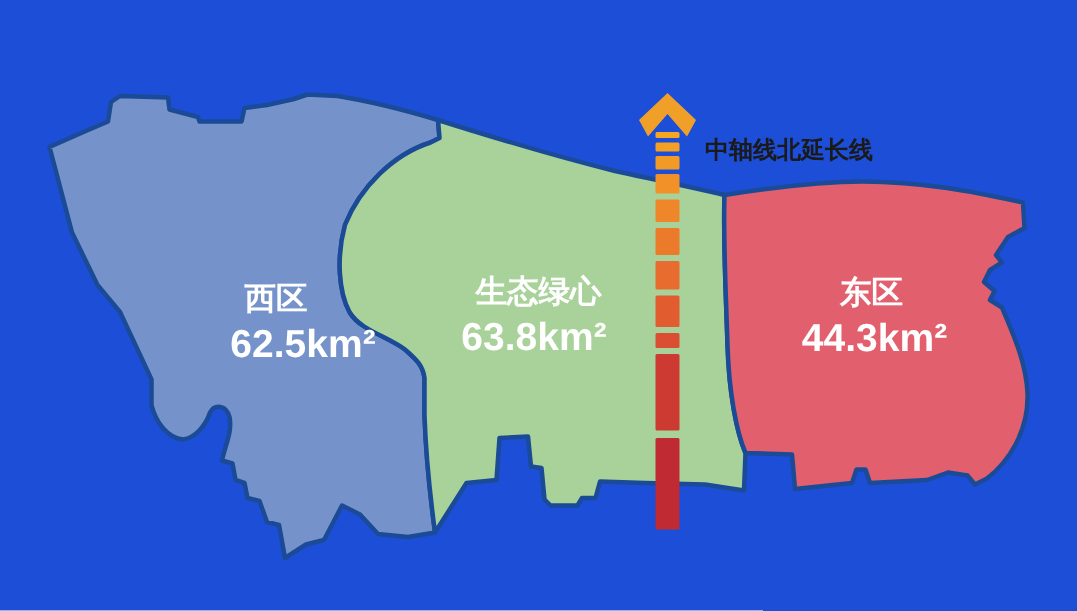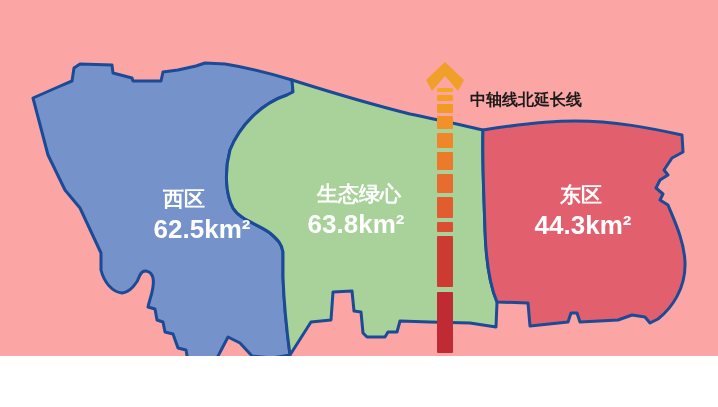--- a/index.html
+++ b/index.html
@@ -1,19 +1,19 @@
 <!DOCTYPE html>
 <html><head>
 <meta charset="utf-8">
 <style>
   html,body{margin:0;padding:0;background:#fff;}
   .stage{
     position:relative;
-    width:718px;height:356px;
-    background:#fca5a5;
+    width:718px;height:407px;
+    background:#1d4ed8;
     overflow:hidden;
     font-family:"Liberation Sans","DejaVu Sans",sans-serif;
   }
   svg{position:absolute;top:0;left:0;}
   .region{stroke:#1b4b96;stroke-width:3;stroke-linejoin:round;}
   .region-name{
     font-size:21px;font-weight:bold;fill:#ffffff;
     text-anchor:middle;
     font-family:"Liberation Sans","DejaVu Sans",sans-serif;
   }

